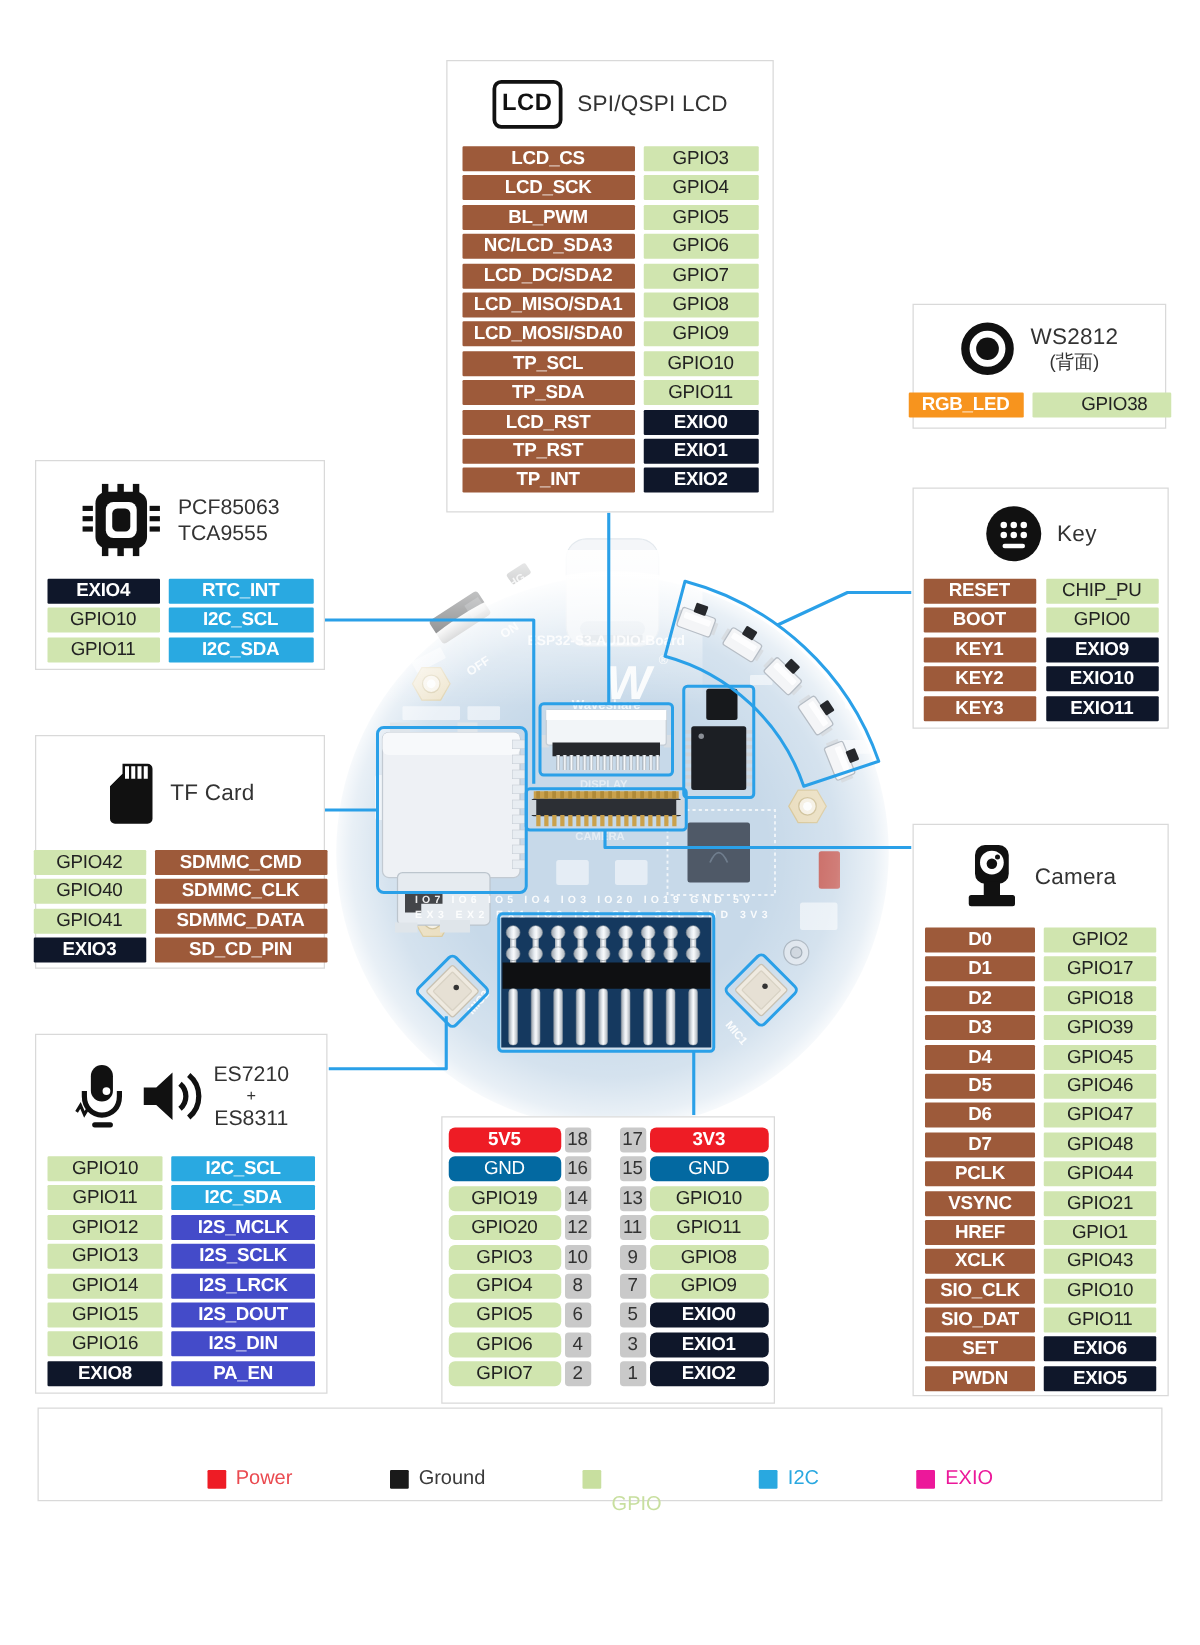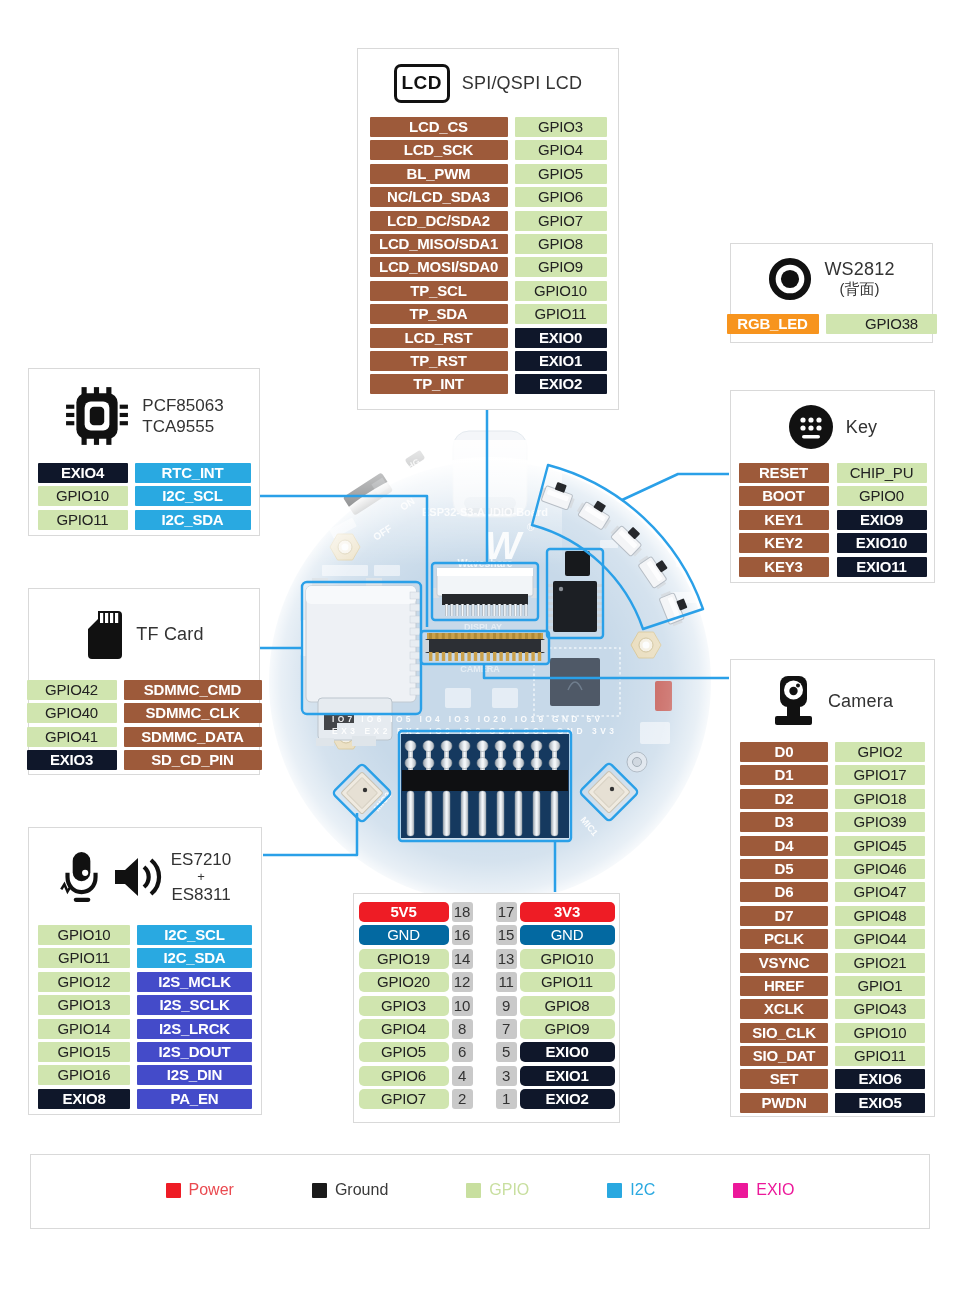--- a/index.html
+++ b/index.html
@@ -772,33 +772,33 @@
         </div>
         <div class="trow">
           <div class="cell c-gpio">GPIO7</div>
           <div class="cell c-num">2</div>
           <div class="cell c-num">1</div>
           <div class="cell c-exio">EXIO2</div>
         </div>
       </div>
   </div>
 
-  <div class="box" style="left:30px;top:1154px;width:900px;height:75px;">
+  <div class="box" style="left:30px;top:1126px;width:900px;height:75px;">
     <div class="legend-row" id="legend-row">
         <div class="legend-item">
           <span class="legend-sq" style="background: rgb(238, 28, 37);"></span>
           <span class="legend-lbl" style="color: rgb(234, 74, 80);">Power</span>
         </div>
         <div class="legend-item">
           <span class="legend-sq" style="background: rgb(26, 26, 26);"></span>
           <span class="legend-lbl" style="color: rgb(58, 58, 58);">Ground</span>
         </div>
         <div class="legend-item">
           <span class="legend-sq" style="background: rgb(200, 223, 159);"></span>
-          <span class="legend-lbl" style="color: rgb(200, 223, 159);">GPIO</span>
+          <span class="legend-lbl" style="color: rgb(200, 223, 159); margin-top: 42px;">GPIO</span>
         </div>
         <div class="legend-item">
           <span class="legend-sq" style="background: rgb(41, 168, 224);"></span>
           <span class="legend-lbl" style="color: rgb(41, 168, 224);">I2C</span>
         </div>
         <div class="legend-item">
           <span class="legend-sq" style="background: rgb(236, 24, 154);"></span>
           <span class="legend-lbl" style="color: rgb(236, 24, 154);">EXIO</span>
         </div>
       </div>

